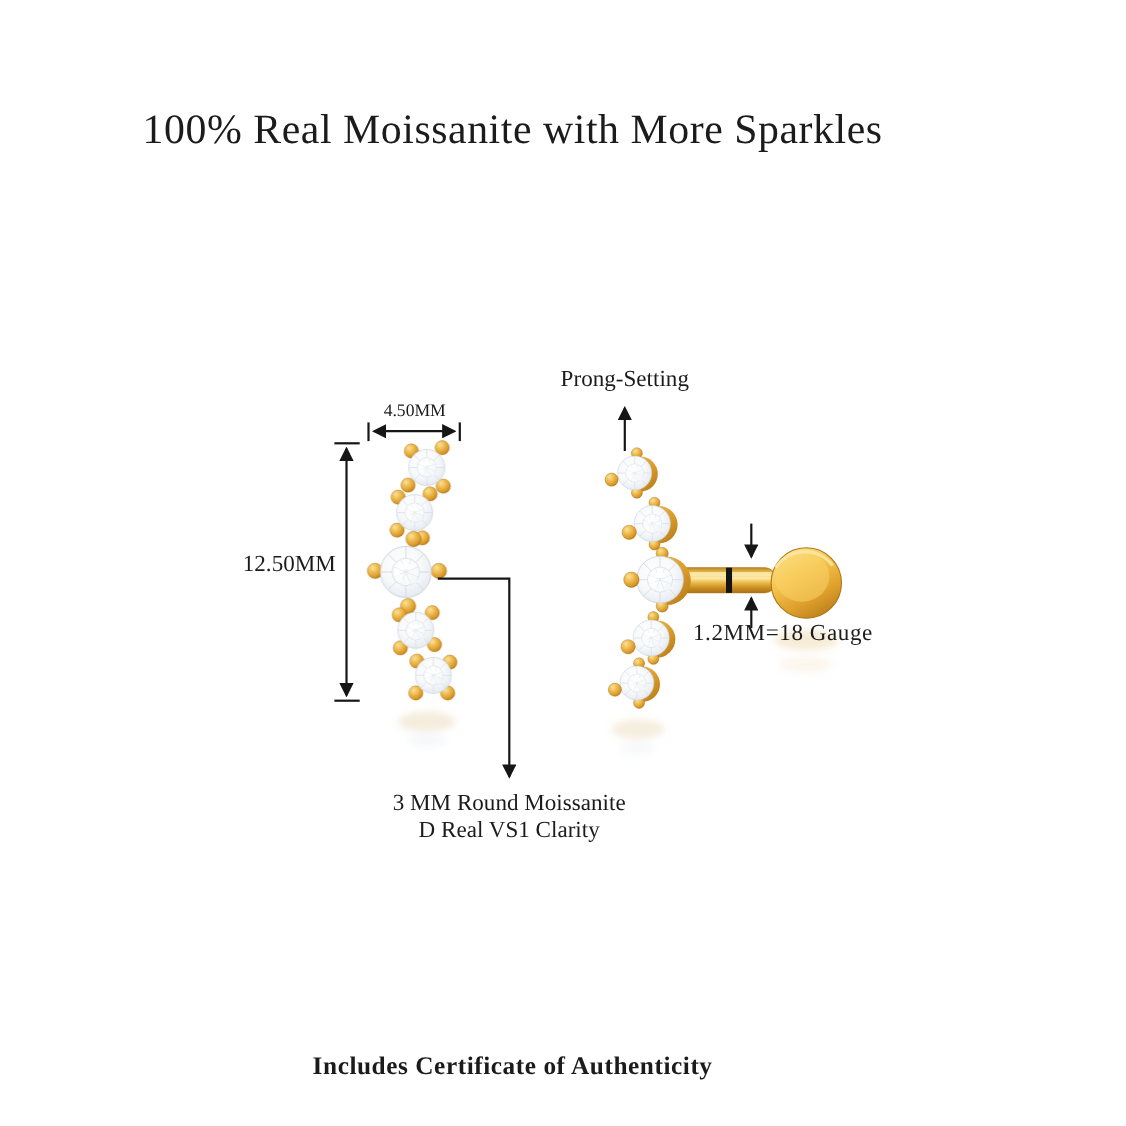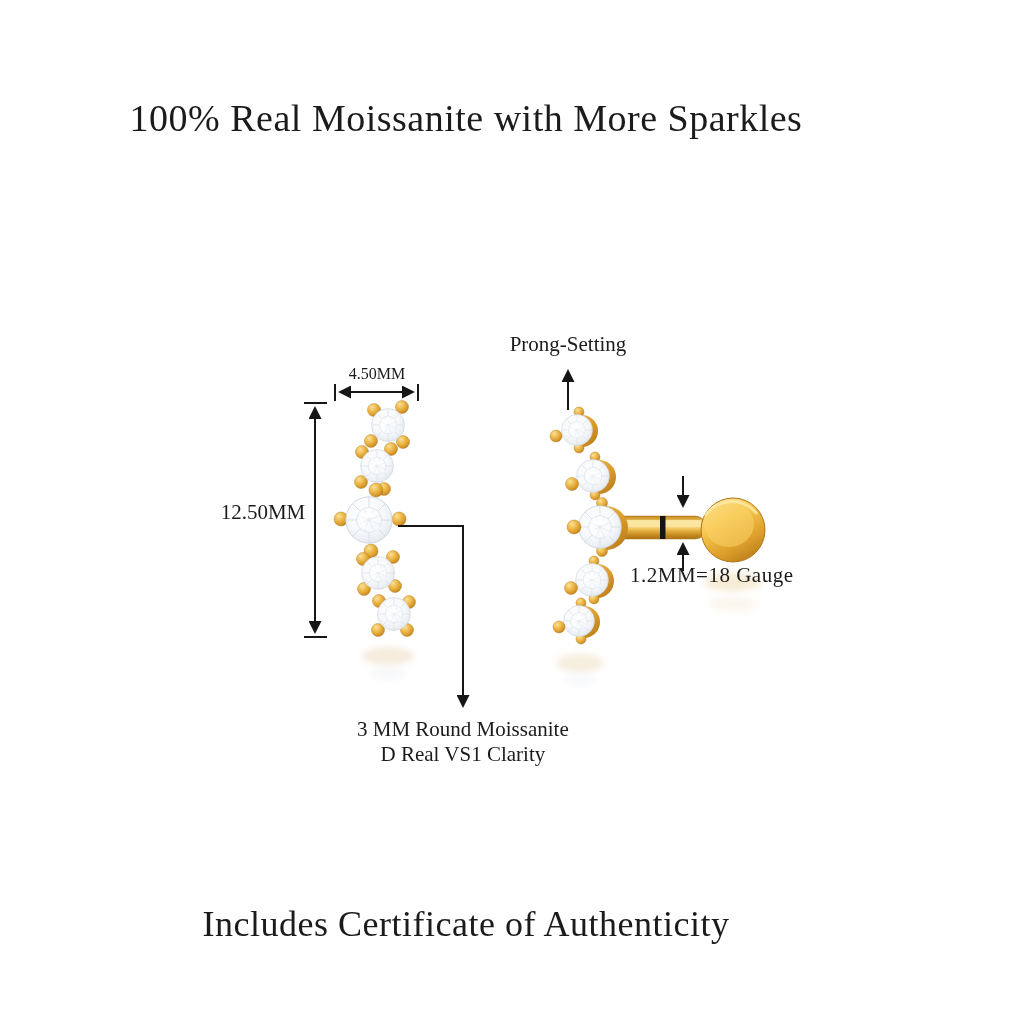--- a/index.html
+++ b/index.html
@@ -15,21 +15,21 @@
   .tagline{
     left:0;top:96px;width:932px;text-align:center;
     font-size:38px;font-weight:400;letter-spacing:0.5px;
   }
   .dim-width{left:325px;top:365px;width:104px;text-align:center;font-size:16px;}
   .dim-height{left:218px;top:500px;width:90px;text-align:center;font-size:21px;}
   .prong{left:483px;top:332px;width:170px;text-align:center;font-size:21px;}
   .gauge{left:630px;top:563px;font-size:21px;letter-spacing:0.5px;}
   .stone-note{left:357px;top:717px;font-size:21px;line-height:25px;white-space:nowrap;position:absolute;text-align:center;}
   .footer-note{
-    left:0;top:903px;width:932px;text-align:center;font-size:36px;letter-spacing:0.5px;
+    left:0;top:956px;width:932px;text-align:center;font-size:23px;letter-spacing:0.5px;font-weight:bold;
   }
   svg.fig{position:absolute;left:0;top:0;}
 </style>
 </head>
 <body>
 
 <div class="page">
 
   <svg class="fig" width="1024" height="1024" viewBox="0 0 1024 1024">
     <defs>

